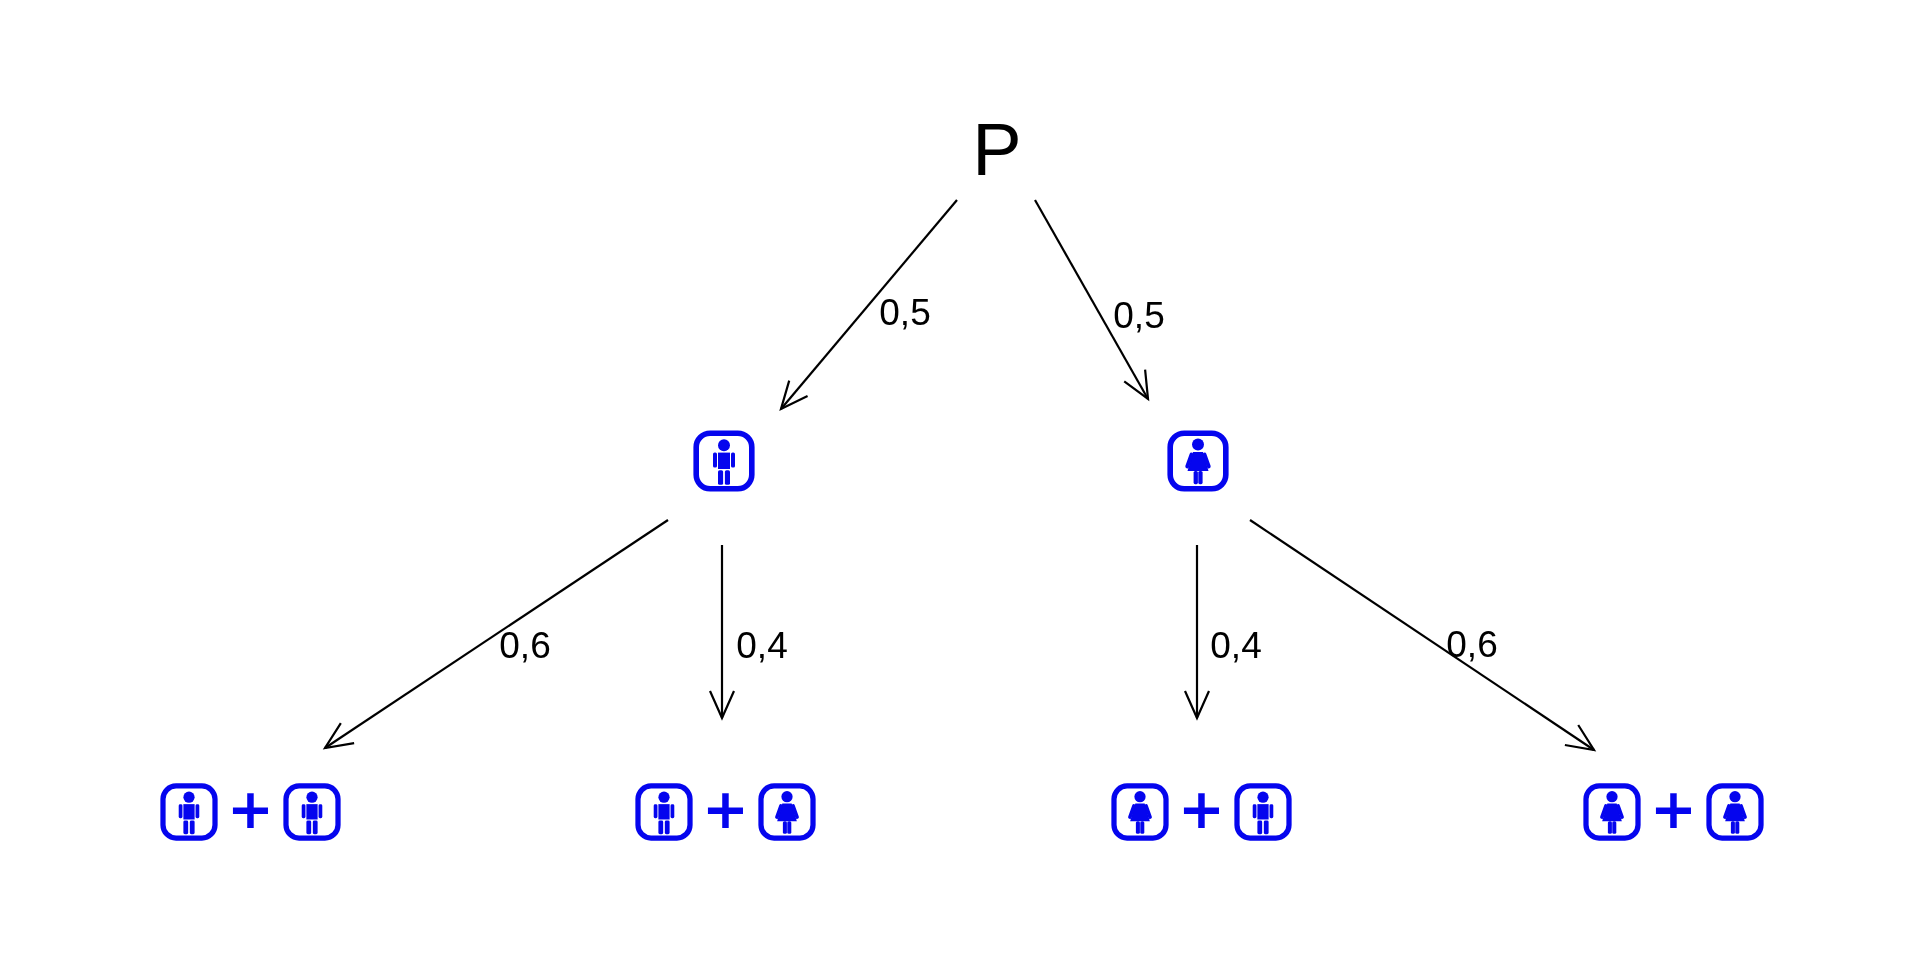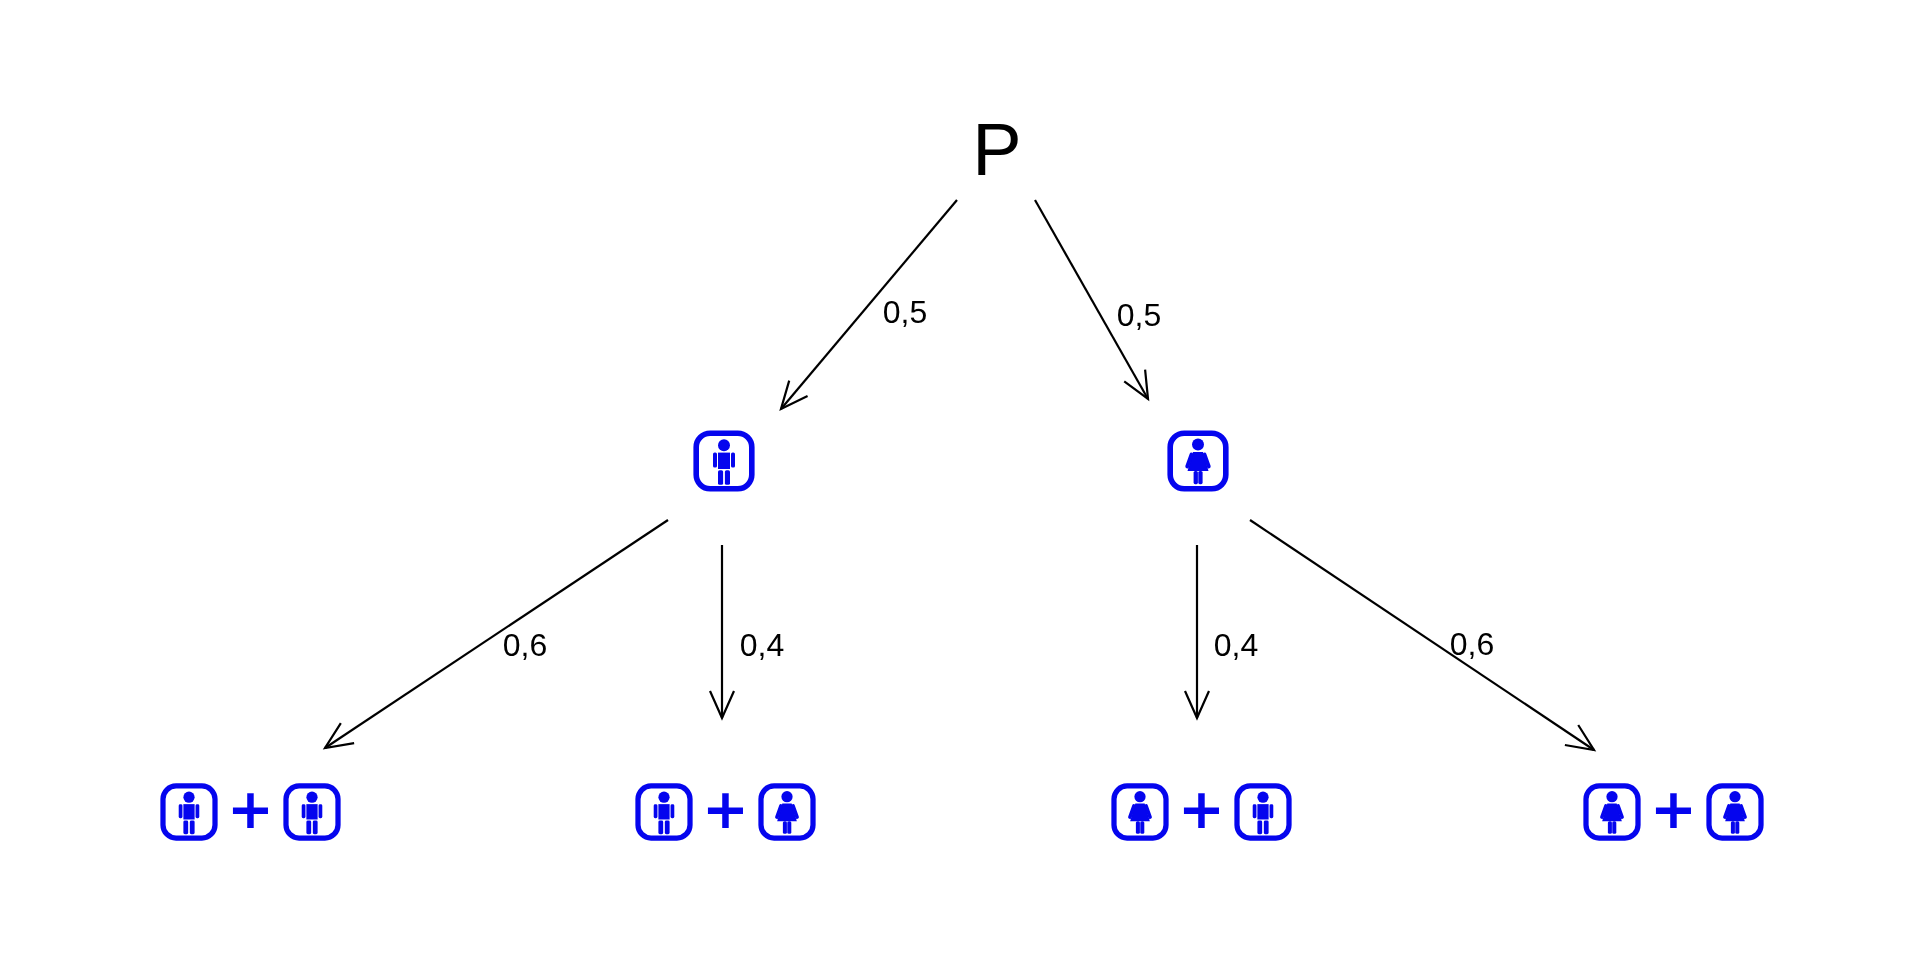--- a/index.html
+++ b/index.html
@@ -22,21 +22,21 @@
     position: absolute;
     transform: translate(-50%, -50%);
     font-size: 74px;
     color: #000000;
     line-height: 1;
     letter-spacing: 0;
   }
   .edge-label {
     position: absolute;
     transform: translate(-50%, -50%);
-    font-size: 32px;
+    font-size: 37px;
     color: #000000;
     line-height: 1;
     white-space: nowrap;
   }
   .icon-node {
     position: absolute;
     width: 62px; height: 62px;
   }
   .icon-node svg, .leaf-icon svg { display: block; width: 100%; height: 100%; }
   .leaf {

